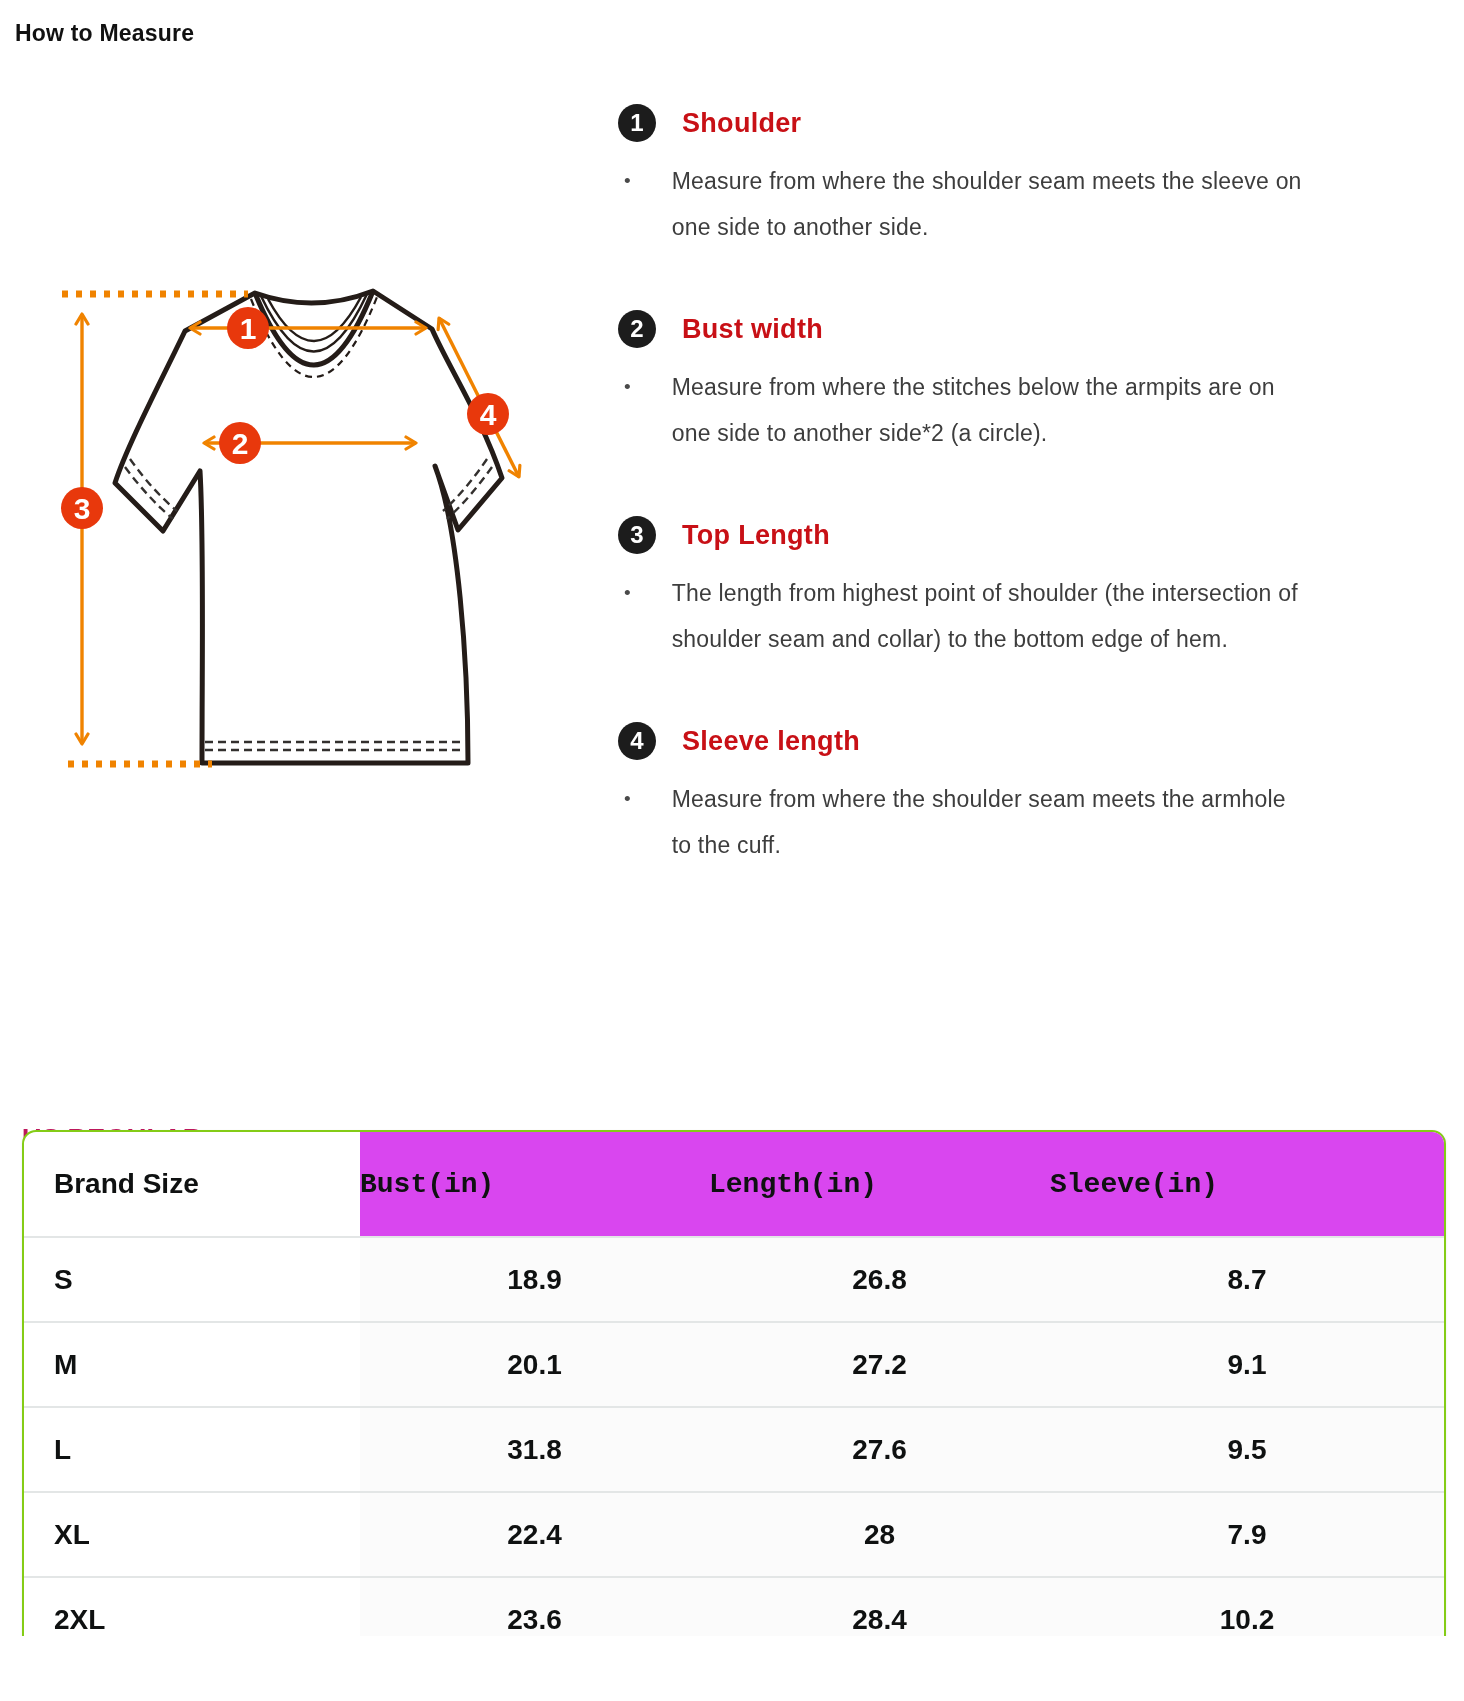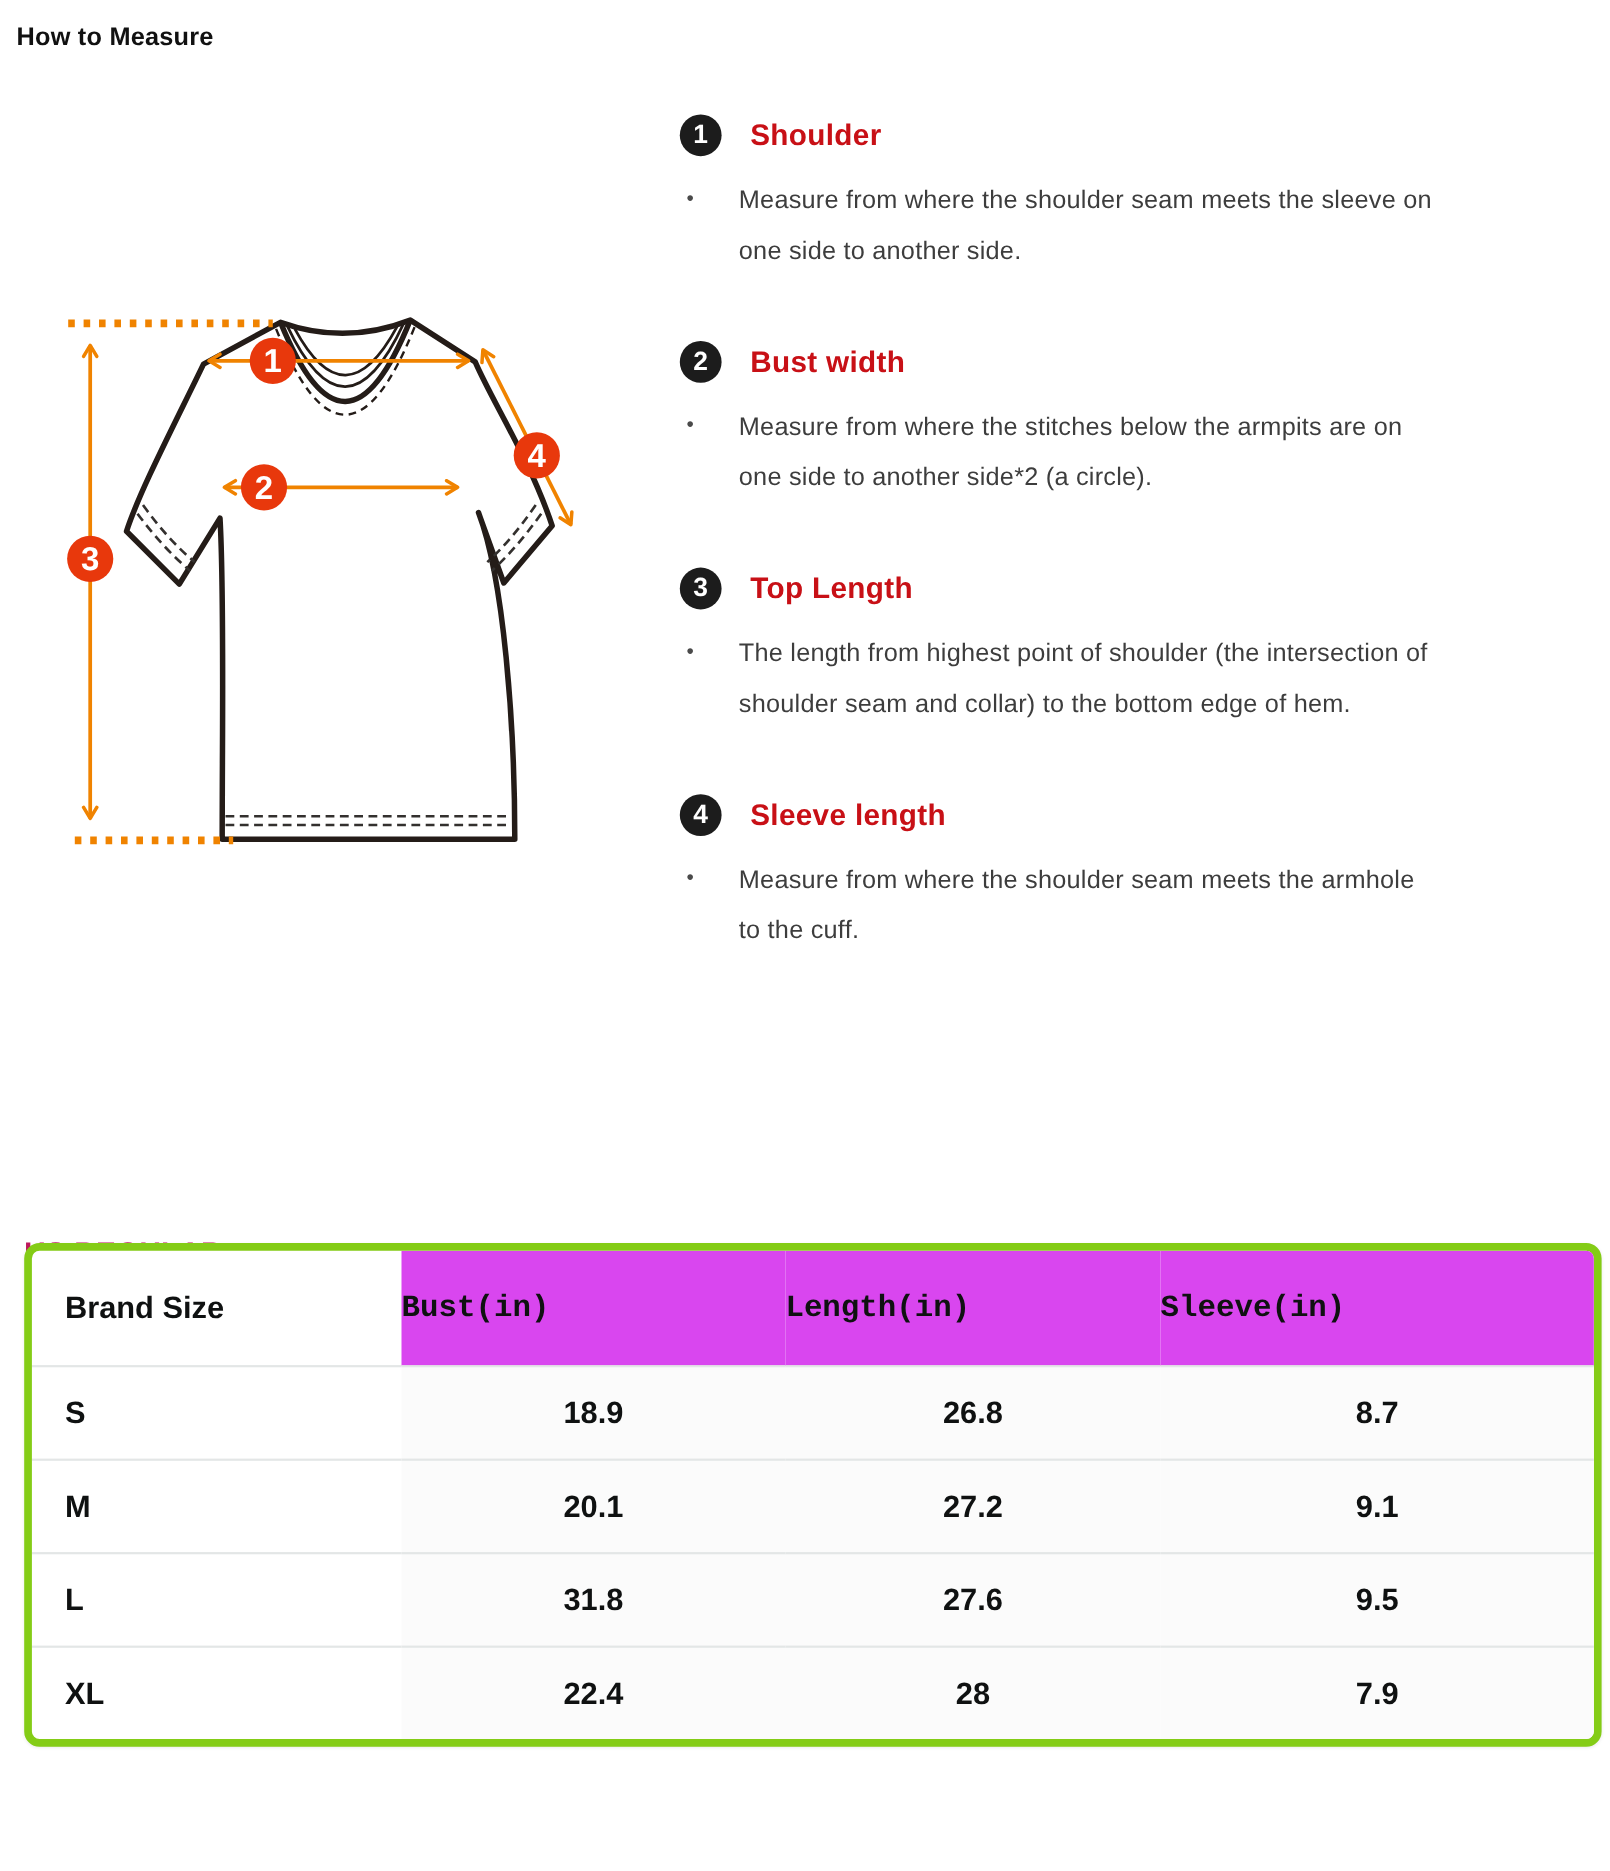--- a/index.html
+++ b/index.html
@@ -18,21 +18,21 @@
   .badge{width:38px;height:38px;border-radius:50%;background:#1C1C1C;color:#fff;
          display:flex;align-items:center;justify-content:center;
          font-size:24px;font-weight:bold;flex:0 0 auto;}
   .step-title{font-size:27px;font-weight:bold;color:#C81016;letter-spacing:.3px;}
   .bullet{display:flex;gap:17px;padding-left:6px;max-width:700px;}
   .bullet::before{content:"•";color:#4a4a4a;font-size:19px;line-height:46px;flex:0 0 auto;}
   .bullet-text{font-size:23px;line-height:46px;color:#3d3d3d;letter-spacing:.2px;max-width:640px;margin-left:24px;}
 
   
   .size-heading{position:absolute;left:22px;top:1124px;font-size:27px;font-weight:bold;color:#be185d;letter-spacing:.2px;}
-  .table-wrap{position:absolute;left:22px;top:1130px;width:1420px;border:7px solid #84cc16;
+  .table-wrap{position:absolute;left:22px;top:1130px;width:1420px;border:2px solid #84cc16;
               border-radius:14px;overflow:hidden;background:#fff;box-shadow:0 1px 3px rgba(15,17,17,.08);}
   table{border-collapse:collapse;width:100%;table-layout:fixed;}
   col.c1{width:336px;} col.c2{width:349px;} col.c3{width:341px;}
   th,td{text-align:left;font-size:28px;font-weight:bold;color:#0F1111;padding:0;}
   th{height:104px;vertical-align:middle;}
   td{height:83px;vertical-align:middle;}
   thead th:first-child,tbody td:first-child{padding-left:30px;}
   thead th:not(:first-child){background:#d946ef;font-family:Liberation Mono, monospace;}
   tbody td:not(:first-child){background:#FBFBFB;text-align:center;}
   tbody tr{border-top:2px solid #E3E6E6;}
@@ -193,17 +193,23 @@
           <td>31.8</td>
           <td>27.6</td>
           <td>9.5</td>
         </tr>
         <tr>
           <td>XL</td>
           <td>22.4</td>
           <td>28</td>
           <td>7.9</td>
         </tr>
+        <tr>
+          <td>2XL</td>
+          <td>23.6</td>
+          <td>28.4</td>
+          <td>10.2</td>
+        </tr>
       </tbody>
     </table>
   </div>
 
 </div>
 
 </body></html>

